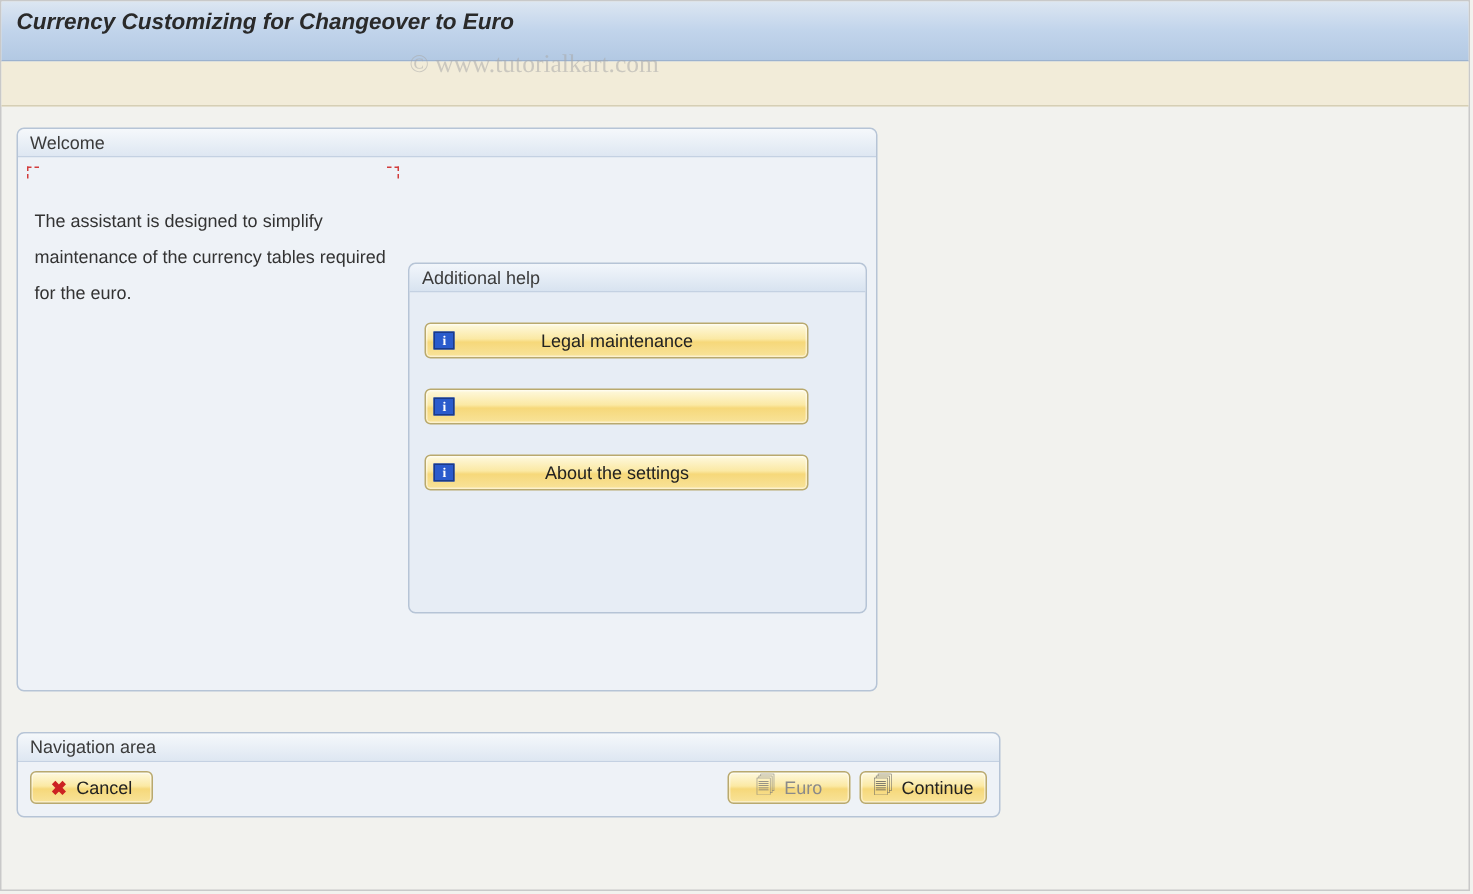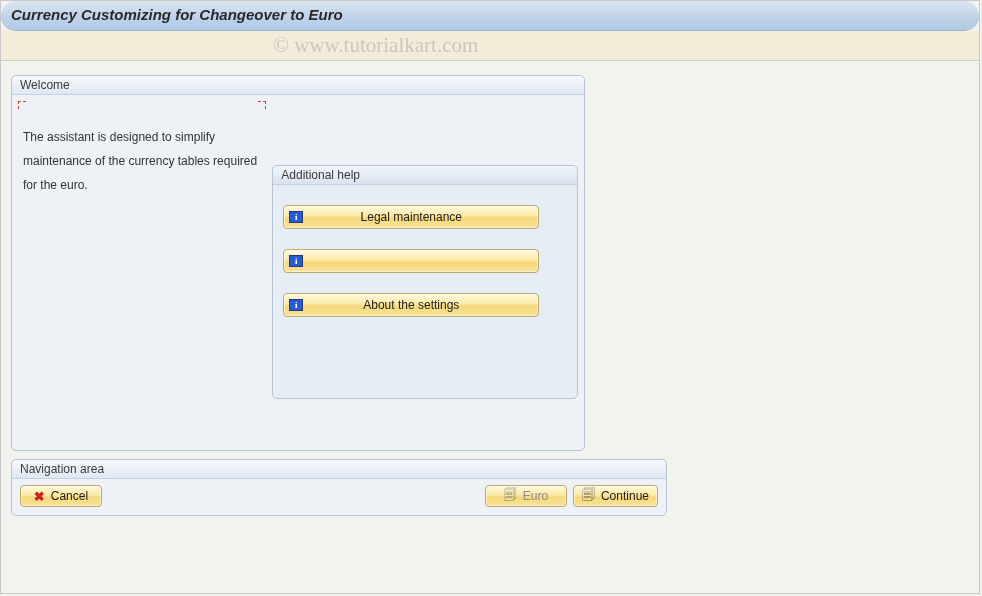--- a/index.html
+++ b/index.html
@@ -8,52 +8,51 @@
       font-size: 12px;
       background: #f2f2ee;
       width: 982px;
       height: 596px;
       overflow: hidden;
     }
     .title-bar {
       background: linear-gradient(to bottom, #dce6f2 0%, #c1d4eb 50%, #b3c9e3 100%);
       border-bottom: 1px solid #9cb2cf;
       padding: 5px 10px 8px 10px;
-      height: 30px;
-      border-radius: 15px;
+      height: 40px;
     }
     .title-bar h1 {
       font-size: 15px;
       font-style: italic;
       font-weight: bold;
       color: #2a2a2a;
     }
     .toolbar-strip {
       background: #f2ecd9;
       border-bottom: 1px solid #d6cfb5;
       height: 30px;
     }
     .watermark {
       position: absolute;
       top: 32px;
       left: 272px;
-      font-size: 21px;
+      font-size: 17px;
       color: rgba(170,170,170,0.55);
       font-family: Georgia, serif;
       pointer-events: none;
     }
     .content-area {
       padding: 14px 10px 0 10px;
     }
     .groupbox {
       border: 1px solid #b6c4d6;
       border-radius: 5px;
       background: #eef2f7;
       position: relative;
-      margin-bottom: 8px;
+      margin-bottom: 27px;
     }
     .groupbox-header {
       background: linear-gradient(to bottom, #f5f8fb 0, #dee7f2 100%);
       border-bottom: 1px solid #c4d1e2;
       border-radius: 5px 5px 0 0;
       padding: 2px 8px;
       font-size: 12px;
       color: #3b3b3b;
     }
     .welcome-box {

